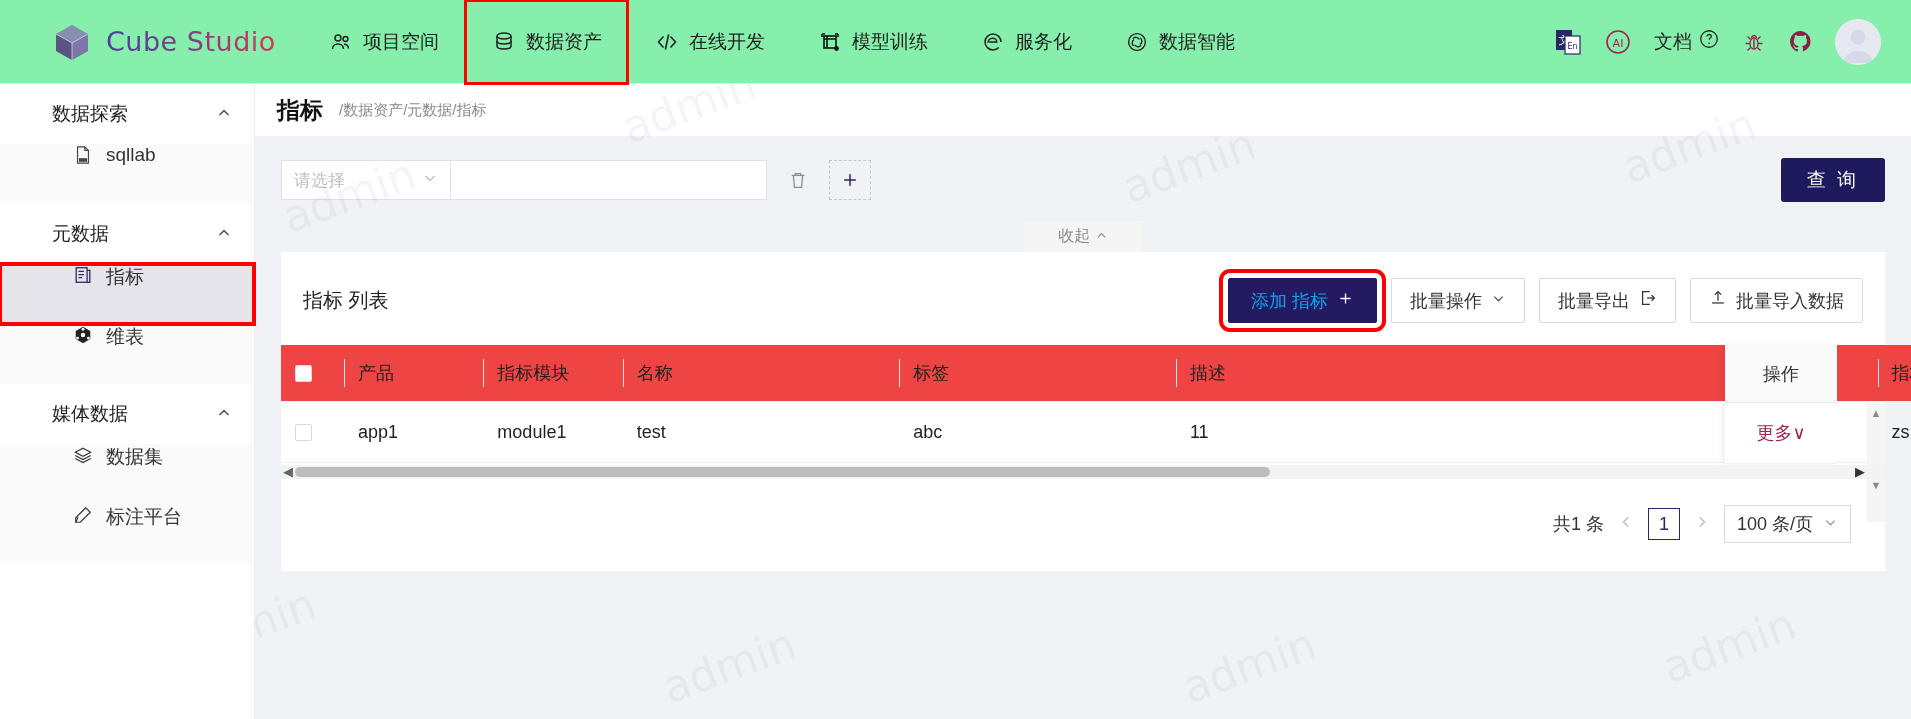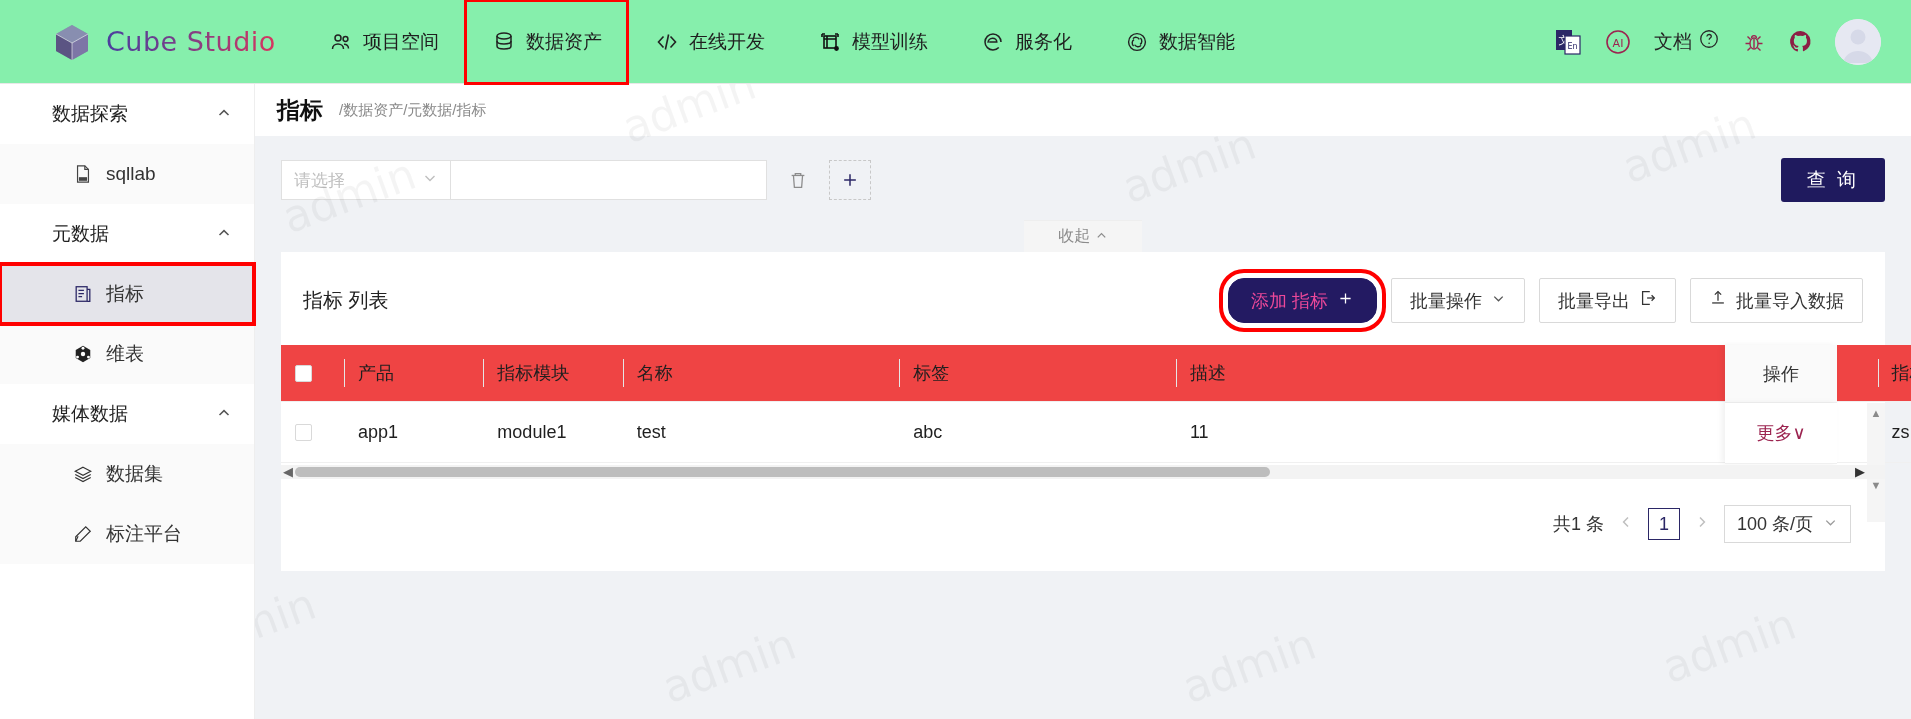--- a/index.html
+++ b/index.html
@@ -32,21 +32,21 @@
   .nav-right { margin-left:auto; display:flex; align-items:center; gap:22px; margin-right:30px; }
   .nr-ico { display:inline-flex; align-items:center; justify-content:center; cursor:pointer; }
   .doc-txt { font-size:19px; color:#262626; display:flex; align-items:center; gap:6px; cursor:pointer;}
   .avatar { width:46px; height:46px; border-radius:50%; background:#e6e8f2;
             display:flex; align-items:center; justify-content:center; overflow:hidden; }
   
   .sidebar { position:absolute; top:84px; left:0; width:255px; bottom:0; background:#fff;
              border-right:1px solid #eee; z-index:8; }
   .sb-group { height:60px; display:flex; align-items:center; justify-content:space-between;
               padding:0 22px 0 52px; font-size:19px; color:#222; cursor:pointer; }
-  .sb-item { height:60px; display:flex; align-items:center; padding-left:72px; font-size:19px;
+  .sb-item { height:60px; display:flex; align-items:flex-start; padding-left:72px; font-size:19px;
              color:#333; cursor:pointer; background:#fafafa; }
   .sb-item .sb-ico { width:22px; height:22px; margin-right:12px; display:inline-flex;
                      align-items:center; justify-content:center; }
   .sb-item.active { background:#e4e4ea; }
   .sb-item.highlight { outline:4px solid #ff0000; outline-offset:-2px; }
   .chev { font-size:14px; color:#555; }
   
   .main { position:absolute; top:84px; left:255px; right:0; bottom:0; background:#f0f2f5; overflow:hidden;}
   .page-head { background:#fff; height:52px; display:flex; align-items:center; padding-left:22px; }
   .page-title { font-size:23px; font-weight:bold; color:#111; }
@@ -66,21 +66,21 @@
                height:44px; padding:0 26px; display:flex; align-items:center; cursor:pointer; border-radius:3px;}
   .collapse-bar { display:flex; justify-content:center; margin-top:18px; }
   .collapse-pill { background:#f5f5f5; border-top:1px solid #eee; font-size:16px; color:#8c8c8c;
                    padding:5px 34px; cursor:pointer; }
   .table-card { background:#fff; margin:0 26px 0 26px; padding:0 0 18px 0; }
   .tc-head { display:flex; align-items:center; padding:26px 22px 22px 22px; }
   .tc-title { font-size:20px; color:#222; }
   .tc-btns { margin-left:auto; display:flex; align-items:center; gap:14px; }
   .btn { height:45px; border:1px solid #d9d9d9; background:#fff; font-size:18px; color:#333;
          display:flex; align-items:center; gap:9px; padding:0 18px; cursor:pointer; border-radius:2px;}
-  .btn.primary { background:#231a62; border-color:#231a62; color:#ec4899; padding:0 22px;border-radius:16px; }
+  .btn.primary { background:#231a62; border-color:#231a62; color:#0ea5e9; padding:0 22px; }
   .btn.highlight { outline:4px solid #ff0000; outline-offset:5px; }
   .tbl-wrap { position:relative; }
   table { border-collapse:collapse; width:1736px; table-layout:fixed; }
   th { font-size:18px; color:#1f1f1f; font-weight:normal; text-align:left; padding:16px 14px;
        background:#ef4444; border-bottom:1px solid #f0f0f0; position:relative; }
   th:not(:first-child):not(.sticky-col)::before { content:""; position:absolute; left:0; top:25%;
        height:50%; width:1px; background:#e6e6e6; }
   td { font-size:18px; color:#1f1f1f; padding:18px 14px; border-bottom:1px solid #f0f0f0; }
   .cb { width:17px; height:17px; border:1px solid #d9d9d9; border-radius:2px; display:inline-block;
         background:#fff; cursor:pointer; vertical-align:middle; }

